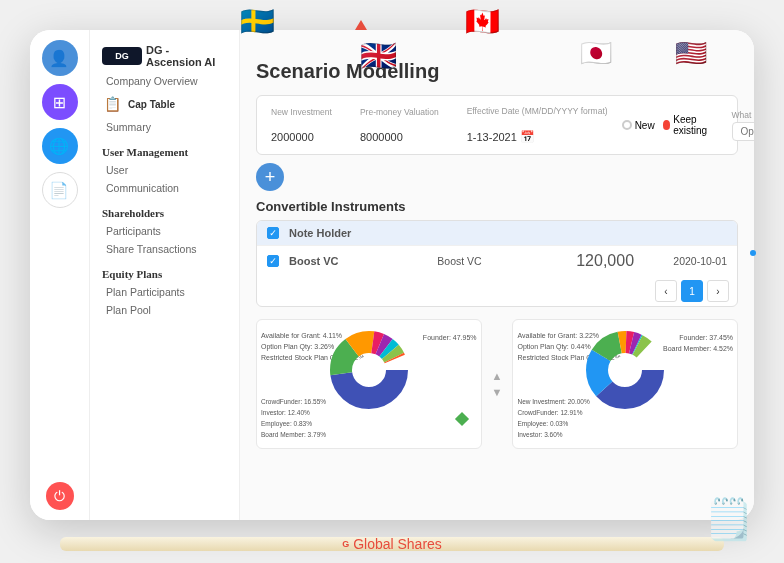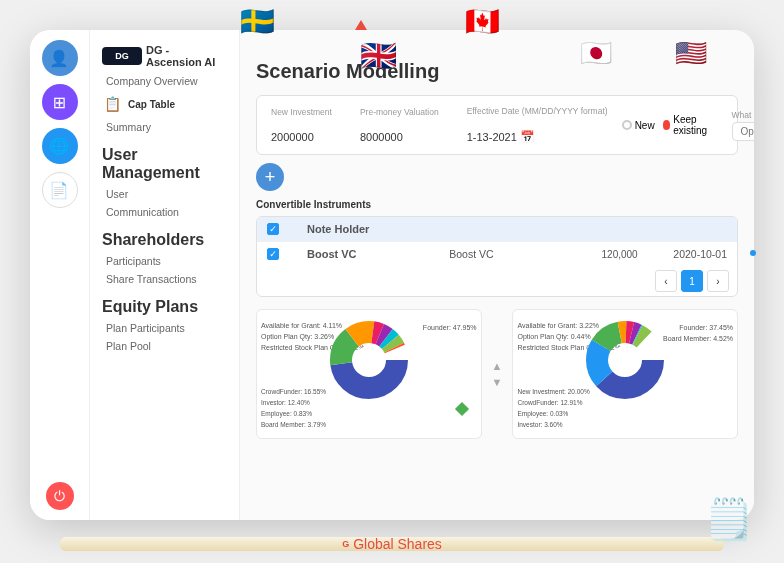--- a/index.html
+++ b/index.html
@@ -125,21 +125,22 @@
       border-right: 1px solid #eee;
       padding: 10px 0;
       font-size: 11px;
       overflow-y: auto;
     }
 
     .nav-section-title {
       padding: 10px 12px 3px;
       color: #333;
       font-weight: 700;
-      font-size: 16px;
+      font-size: 11px;
+      font-family: Liberation Serif, serif;
     }
 
     .nav-item {
       padding: 3px 12px 3px 16px;
       color: #666;
       font-size: 10.5px;
       cursor: pointer;
     }
 
     .nav-dg-row {
@@ -285,21 +286,21 @@
       font-size: 18px;
       cursor: pointer;
       display: flex;
       align-items: center;
       justify-content: center;
       margin-bottom: 8px;
     }
 
     
     .section-title {
-      font-size: 10px;
+      font-size: 13px;
       font-weight: 600;
       color: #333;
       margin-bottom: 6px;
     }
 
     .table-container {
       background: white;
       border: 1px solid #e0e0e0;
       border-radius: 6px;
       overflow: hidden;
@@ -331,23 +332,23 @@
       background: #2196F3;
       border-radius: 2px;
       display: flex;
       align-items: center;
       justify-content: center;
       color: white;
       font-size: 9px;
       flex-shrink: 0;
     }
 
-    .col-holder { flex: 2; font-size: 11px; font-weight: 600; color: #555; margin-left: 18px; }
+    .col-holder { flex: 2; font-size: 11px; font-weight: 600; color: #555; }
     .col-val { flex: 1.5; font-size: 10.5px; color: #555; }
-    .col-num { flex: 1.2; font-size: 10px; color: #555; text-align: right; }
+    .col-num { flex: 1.2; font-size: 16px; color: #555; text-align: right; }
     .col-date { flex: 1.2; font-size: 10.5px; color: #555; text-align: right; }
 
     .pagination {
       display: flex;
       justify-content: flex-end;
       padding: 4px 8px;
       gap: 4px;
       align-items: center;
     }
 

